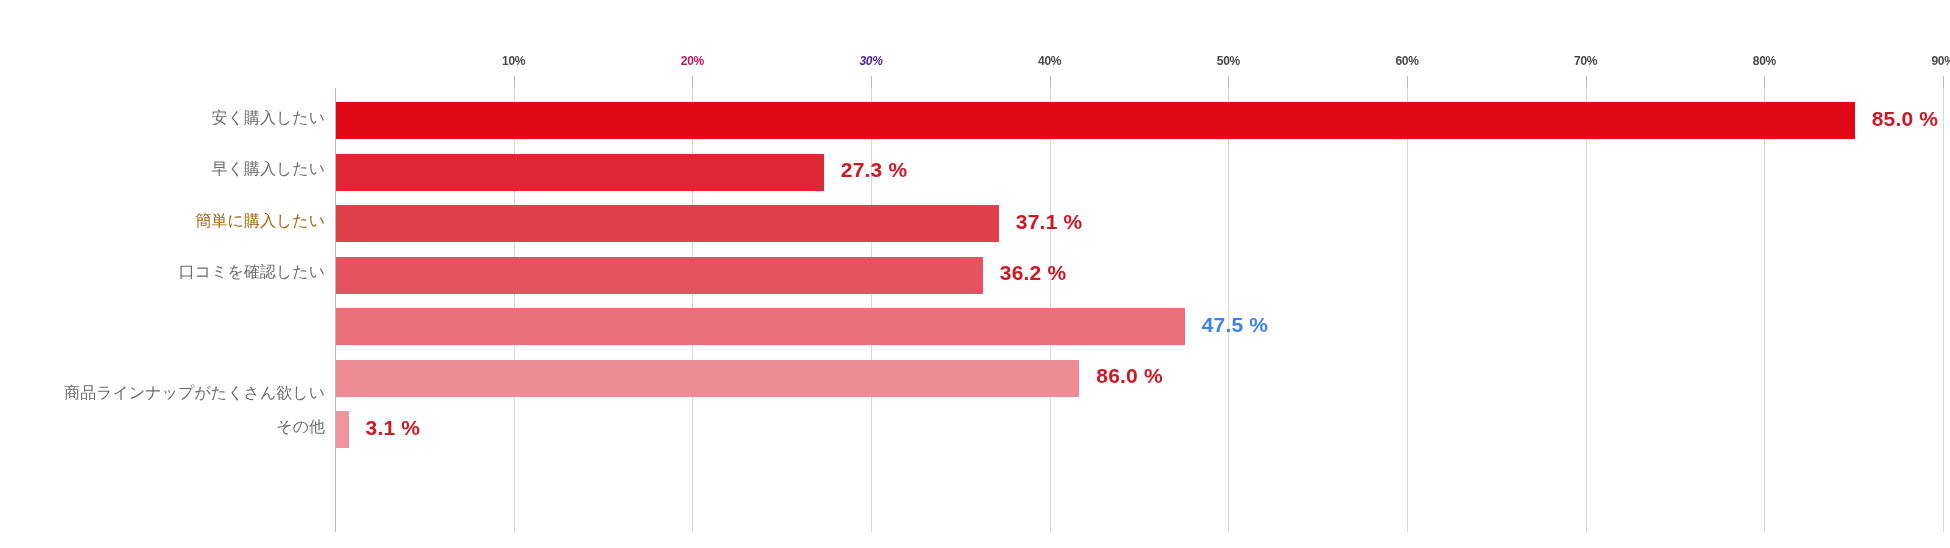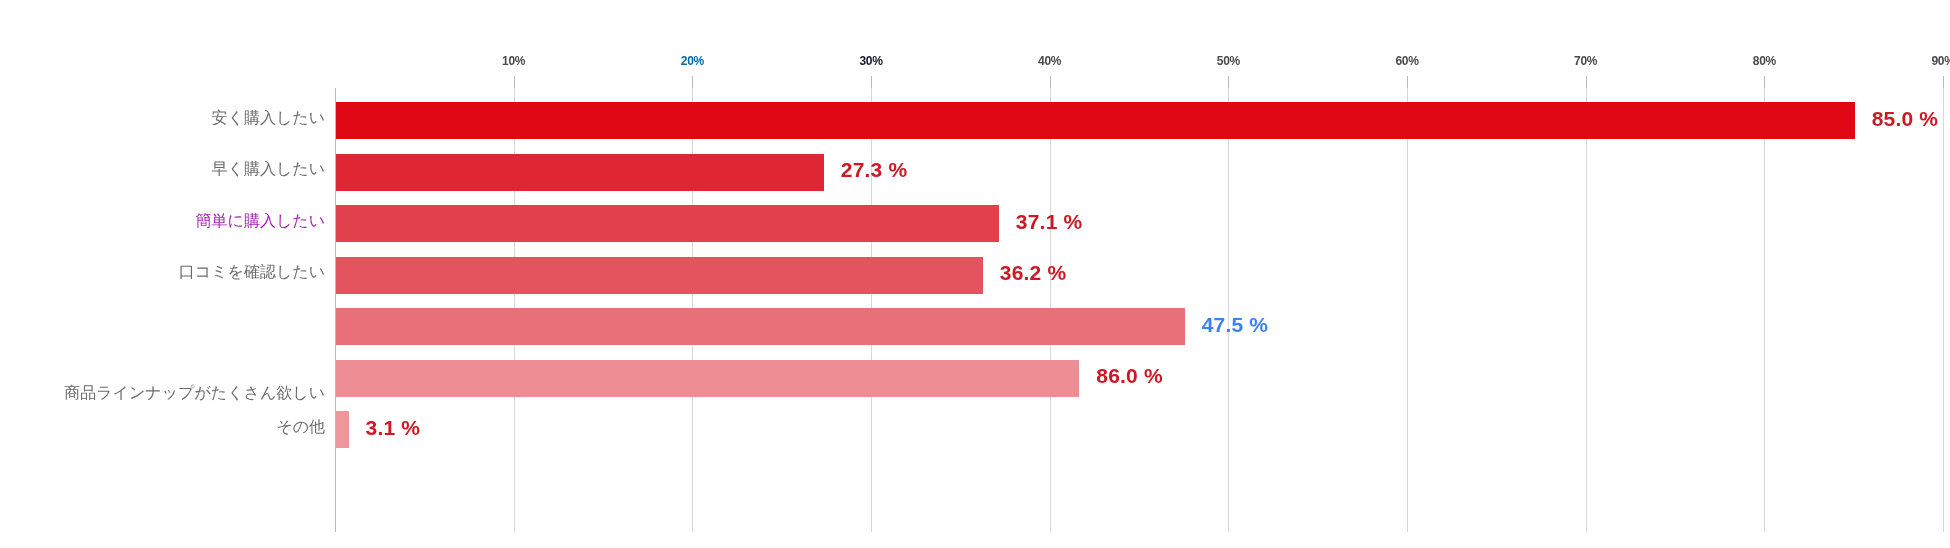--- a/index.html
+++ b/index.html
@@ -112,23 +112,23 @@
         <div class="gridline" style="left: 893.333px; background: rgb(216, 216, 216);"></div>
         <div class="gridline" style="left: 1072px; background: rgb(216, 216, 216);"></div>
         <div class="gridline" style="left: 1250.67px; background: rgb(216, 216, 216);"></div>
         <div class="gridline" style="left: 1429.33px; background: rgb(216, 216, 216);"></div>
         <div class="gridline" style="left: 1608px; background: rgb(216, 216, 216);"></div>
       </div>
     <div id="ticks">
         <div class="tick-mark" style="left: 178.667px; background: rgb(185, 185, 185);"></div>
         <div class="tick-label" style="left: 178.667px; color: rgb(74, 74, 74);">10%</div>
         <div class="tick-mark" style="left: 357.333px; background: rgb(185, 185, 185);"></div>
-        <div class="tick-label" style="left: 357.333px; color: #0369a1;">20%</div>
+        <div class="tick-label" style="left: 357.333px; color: #be185d;">20%</div>
         <div class="tick-mark" style="left: 536px; background: rgb(185, 185, 185);"></div>
-        <div class="tick-label" style="left: 536px; color: #0f172a;">30%</div>
+        <div class="tick-label" style="left: 536px; color: #4c1d95; font-style: italic;">30%</div>
         <div class="tick-mark" style="left: 714.667px; background: rgb(185, 185, 185);"></div>
         <div class="tick-label" style="left: 714.667px; color: rgb(74, 74, 74);">40%</div>
         <div class="tick-mark" style="left: 893.333px; background: rgb(185, 185, 185);"></div>
         <div class="tick-label" style="left: 893.333px; color: rgb(74, 74, 74);">50%</div>
         <div class="tick-mark" style="left: 1072px; background: rgb(185, 185, 185);"></div>
         <div class="tick-label" style="left: 1072px; color: rgb(74, 74, 74);">60%</div>
         <div class="tick-mark" style="left: 1250.67px; background: rgb(185, 185, 185);"></div>
         <div class="tick-label" style="left: 1250.67px; color: rgb(74, 74, 74);">70%</div>
         <div class="tick-mark" style="left: 1429.33px; background: rgb(185, 185, 185);"></div>
         <div class="tick-label" style="left: 1429.33px; color: rgb(74, 74, 74);">80%</div>
@@ -140,21 +140,21 @@
           <div class="cat-label" style="top: 5.5px; color: rgb(107, 107, 107);">安く購入したい</div>
           <div class="bar" title="85.0 %" style="width: 1518.67px; height: 37px; background: rgb(224, 8, 20);"></div>
           <div class="bar-value" style="left: 1536.67px; top: 4.5px; color: rgb(208, 24, 36);">85.0 %</div>
         </div>
         <div class="row" style="top: 65.5px; height: 37px;">
           <div class="cat-label" style="top: 5.5px; color: rgb(107, 107, 107);">早く購入したい</div>
           <div class="bar" title="27.3 %" style="width: 487.76px; height: 37px; background: rgb(222, 39, 51);"></div>
           <div class="bar-value" style="left: 505.76px; top: 4.5px; color: rgb(208, 24, 36);">27.3 %</div>
         </div>
         <div class="row" style="top: 117px; height: 37px;">
-          <div class="cat-label" style="top: 5.5px; color: #a21caf;">簡単に購入したい</div>
+          <div class="cat-label" style="top: 5.5px; color: #a16207;">簡単に購入したい</div>
           <div class="bar" title="37.1 %" style="width: 662.853px; height: 37px; background: rgb(225, 65, 76);"></div>
           <div class="bar-value" style="left: 680.853px; top: 4.5px; color: rgb(208, 24, 36);">37.1 %</div>
         </div>
         <div class="row" style="top: 168.5px; height: 37px;">
           <div class="cat-label" style="top: 5.5px; color: rgb(107, 107, 107);">口コミを確認したい</div>
           <div class="bar" title="36.2 %" style="width: 646.773px; height: 37px; background: rgb(228, 84, 94);"></div>
           <div class="bar-value" style="left: 664.773px; top: 4.5px; color: rgb(208, 24, 36);">36.2 %</div>
         </div>
         <div class="row" style="top: 220px; height: 37px;">
           <div class="bar" title="47.5 %" style="width: 848.667px; height: 37px; background: rgb(233, 111, 120);"></div>

